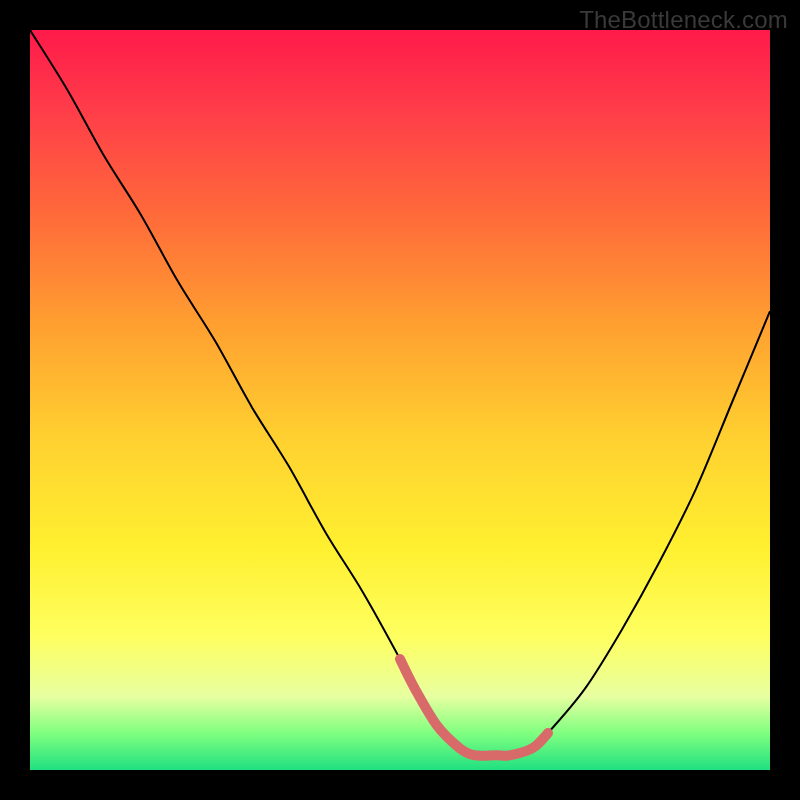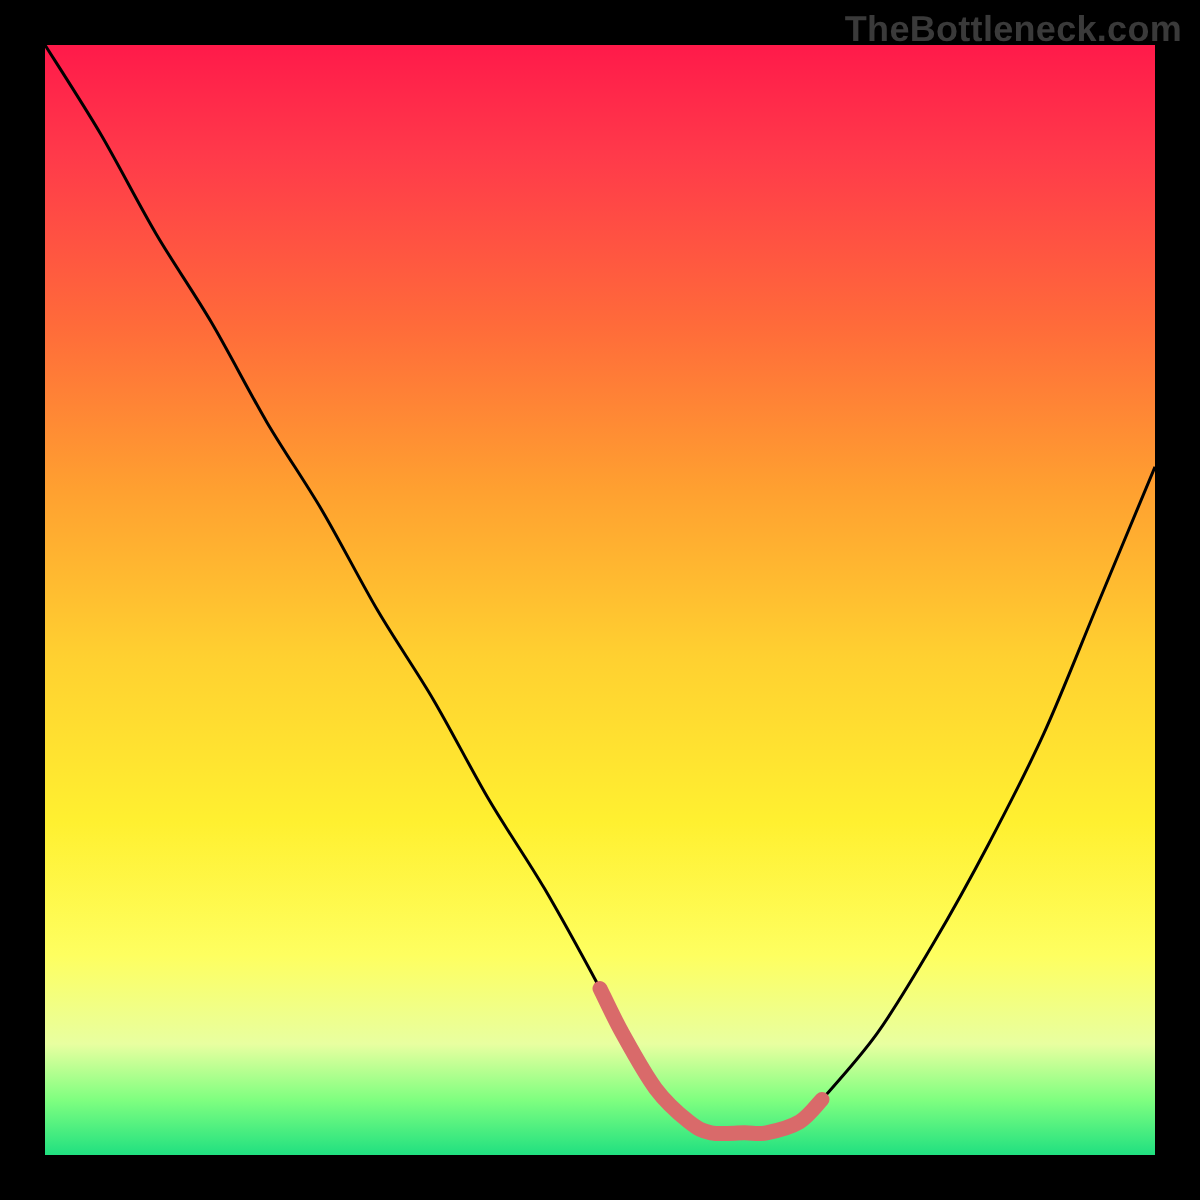--- a/index.html
+++ b/index.html
@@ -34,21 +34,21 @@
       #20e080 100%
     );
   }
   .watermark {
     position: absolute;
     top: 6px;
     right: 12px;
     font-family: Arial, Helvetica, sans-serif;
     font-size: 24px;
     color: #3a3a3a;
-    font-weight: 700;
+    font-weight: 400;
     letter-spacing: 0.2px;
   }
   svg.curve {
     position: absolute;
     left: 0;
     top: 0;
     width: 740px;
     height: 740px;
   }
 </style>

